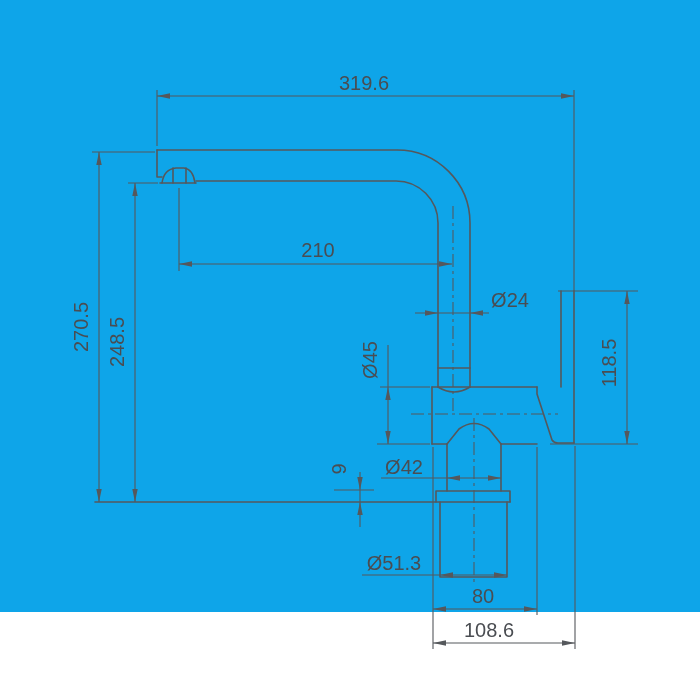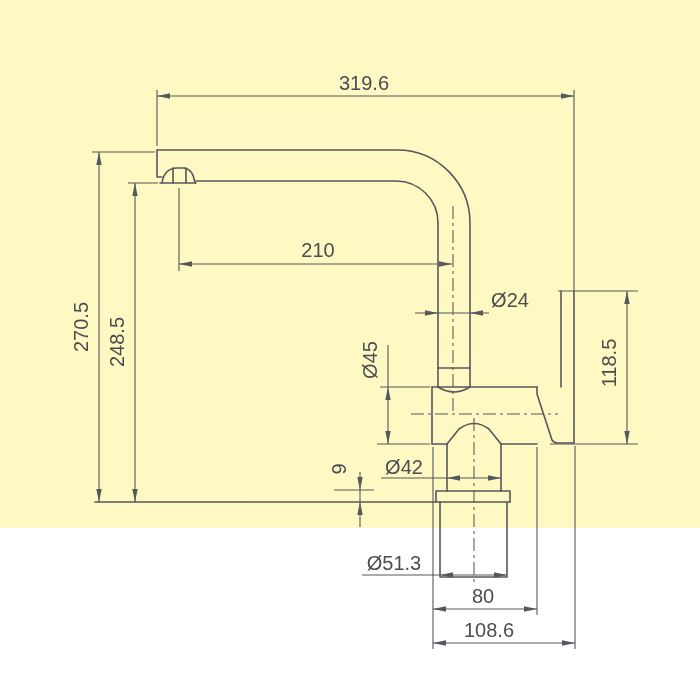--- a/index.html
+++ b/index.html
@@ -5,23 +5,23 @@
   html, body {
     margin: 0;
     padding: 0;
     background: #ffffff;
     width: 700px;
     height: 700px;
     overflow: hidden;
   }
   .drawing-wrap {
     width: 700px;
-    height: 528px;
+    height: 612px;
     position: relative;
-    background: #fef9c3;
+    background: #0ea5e9;
   }
   svg { display: block; }
   .outline {
     fill: none;
     stroke: #55585c;
     stroke-width: 1.6;
     stroke-linecap: round;
     stroke-linejoin: round;
   }
   .dimline {

